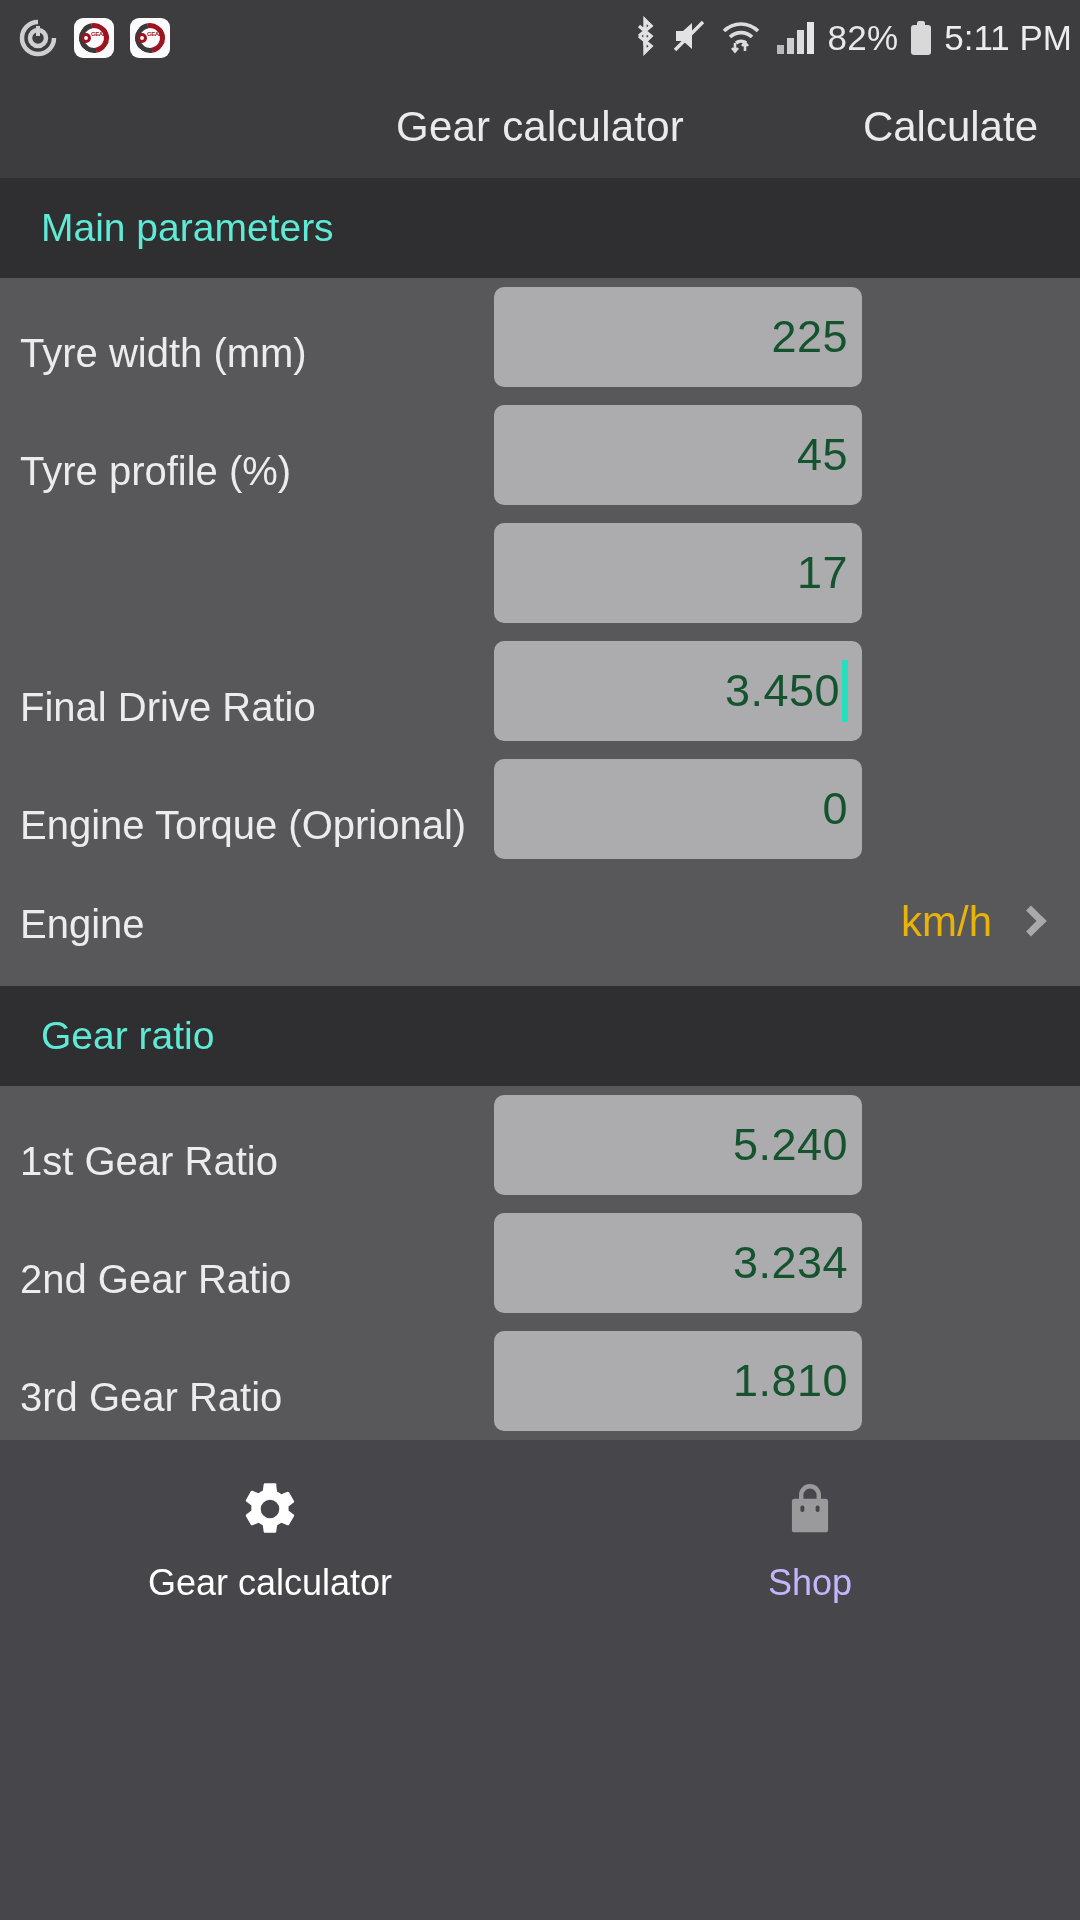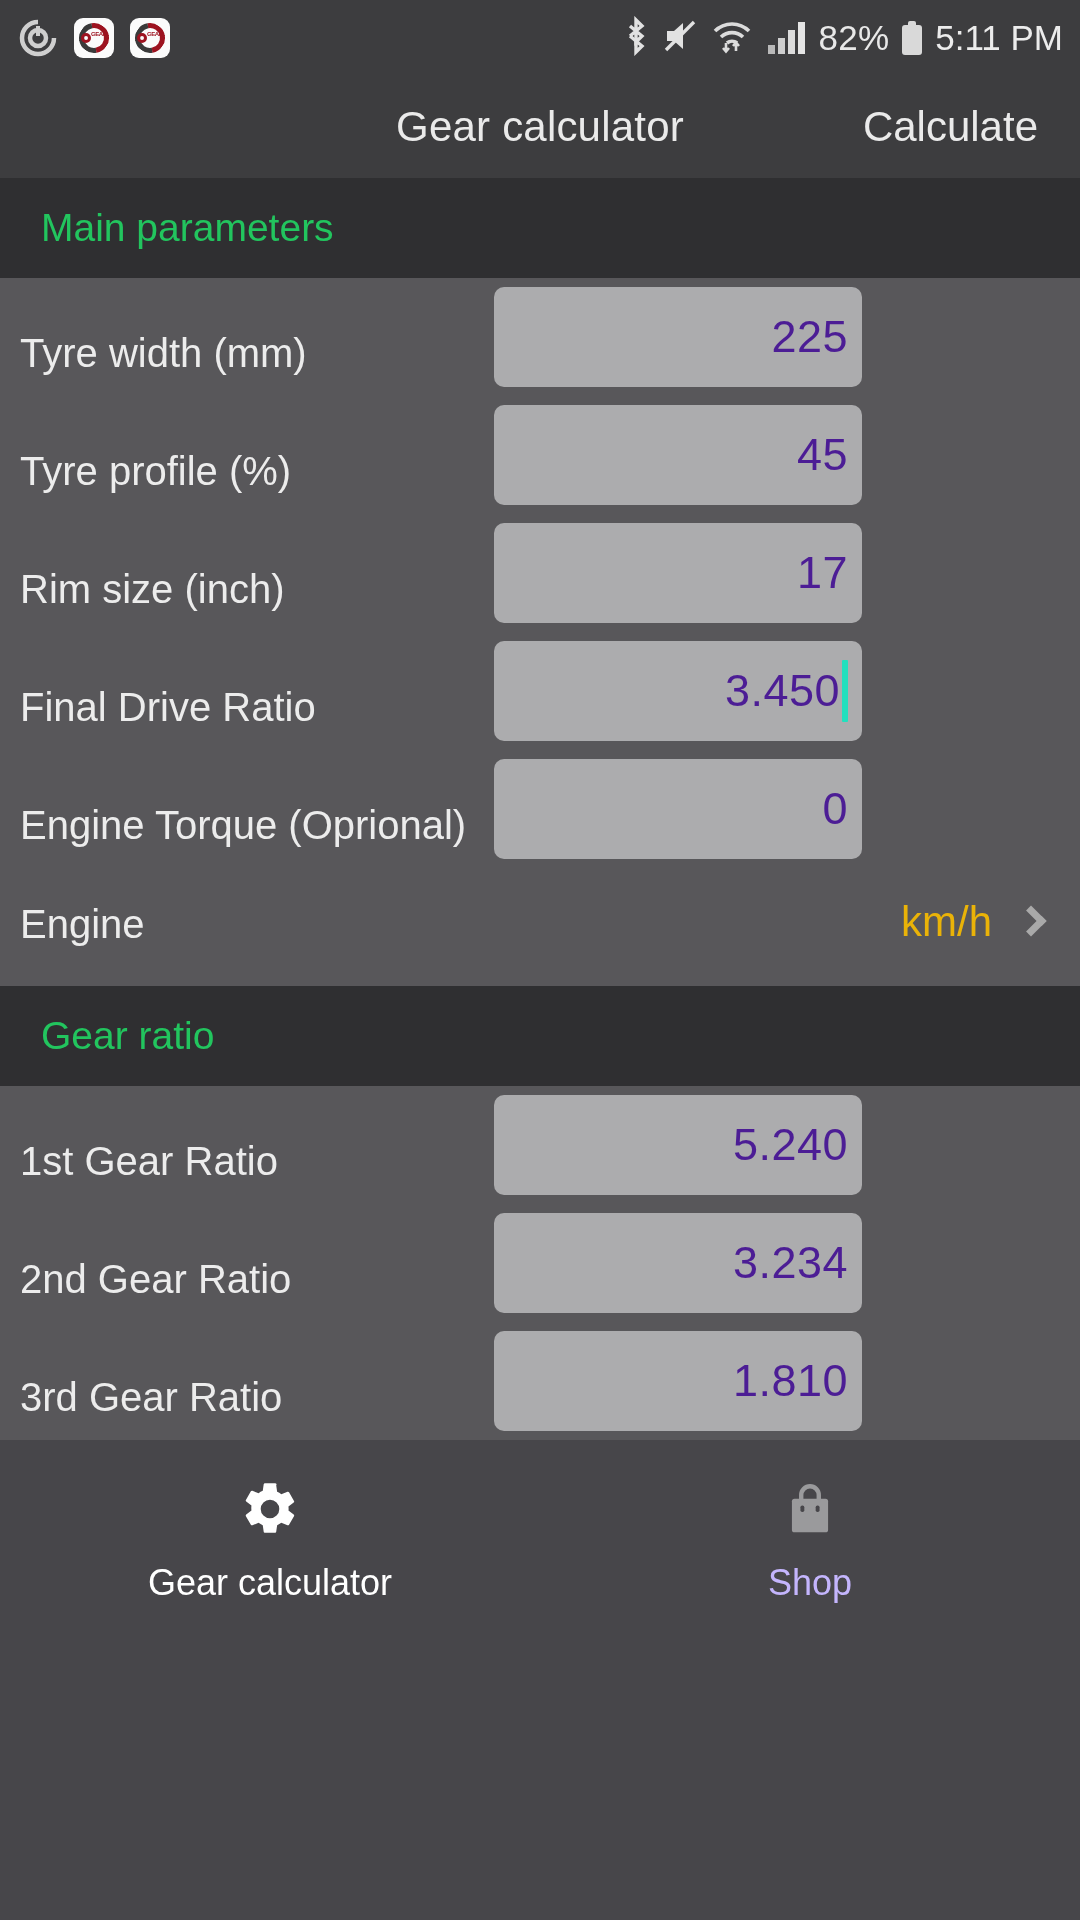--- a/index.html
+++ b/index.html
@@ -11,21 +11,21 @@
   }
   #app { position:relative; width:1080px; height:1920px; overflow:hidden; }
 
   
   .statusbar{
     position:absolute; top:0; left:0; width:1080px; height:75px;
     background:#3D3D3F;
     display:flex; align-items:center;
   }
   .sb-left{ display:flex; align-items:center; gap:16px; padding-left:18px; }
-  .sb-right{ margin-left:auto; display:flex; align-items:center; gap:13px; padding-right:17px; }
+  .sb-right{ margin-left:auto; display:flex; align-items:center; gap:13px; padding-right:8px; }
 
   .ic-power{ width:40px; height:40px; position:relative; }
   .appicon{
     width:40px; height:40px; border-radius:9px; background:#fbfbfb;
     display:flex; align-items:center; justify-content:center;
     position:relative; overflow:hidden;
   }
   .appicon .ring{
     position:absolute; width:30px; height:30px; border-radius:50%;
     border:5px solid #3a3a3a; border-top-color:#9d1320; border-right-color:#9d1320;
@@ -63,21 +63,21 @@
     position:absolute; right:42px; top:0; height:103px;
     display:flex; align-items:center;
     color:#eaeaea; font-size:42px;
   }
 
   
   .section{
     width:1080px; height:100px; background:#2F2F31;
     display:flex; align-items:center;
     padding-left:41px;
-    color:#22c55e; font-size:39px;
+    color:#5eead4; font-size:39px;
   }
 
   
   .body-area{
     position:absolute; top:178px; left:0; width:1080px; height:1262px;
     background:#58575A; overflow:hidden;
   }
   .row{
     position:relative; width:1080px; height:118px;
     display:flex; align-items:center;
@@ -87,21 +87,21 @@
     white-space:nowrap;
     margin-top:32px;
   }
   .field{
     position:absolute; left:494px; width:368px; height:100px;
     background:#ACACAE; border-radius:10px;
     display:flex; align-items:center; justify-content:flex-end;
     padding-right:14px;
   }
   .field .val{
-    color:#4c1d95; font-size:45px; letter-spacing:0.5px;
+    color:#14532d; font-size:45px; letter-spacing:0.5px;
   }
   .field .caret{
     width:6px; height:62px; background:#22E0BE;
     margin-left:2px; border-radius:1px;
   }
 
   
   .row-units{ position:relative; width:1080px; height:118px; }
   .units-label{ position:absolute; left:20px; top:34px; color:#ececec; font-size:40px; }
   .units-value{ position:absolute; right:88px; top:30px; color:#eab308; font-size:42px; }
@@ -218,21 +218,20 @@
     </div>
 
     <div class="row">
       <span class="row-label">Tyre profile (%)</span>
       <span class="field">
         <span class="val">45</span>
       </span>
     </div>
 
     <div class="row">
-      <span class="row-label">Rim size (inch)</span>
       <span class="field">
         <span class="val">17</span>
       </span>
     </div>
 
     <div class="row">
       <span class="row-label">Final Drive Ratio</span>
       <span class="field">
         <span class="val">3.450</span>
         <span class="caret"></span>

